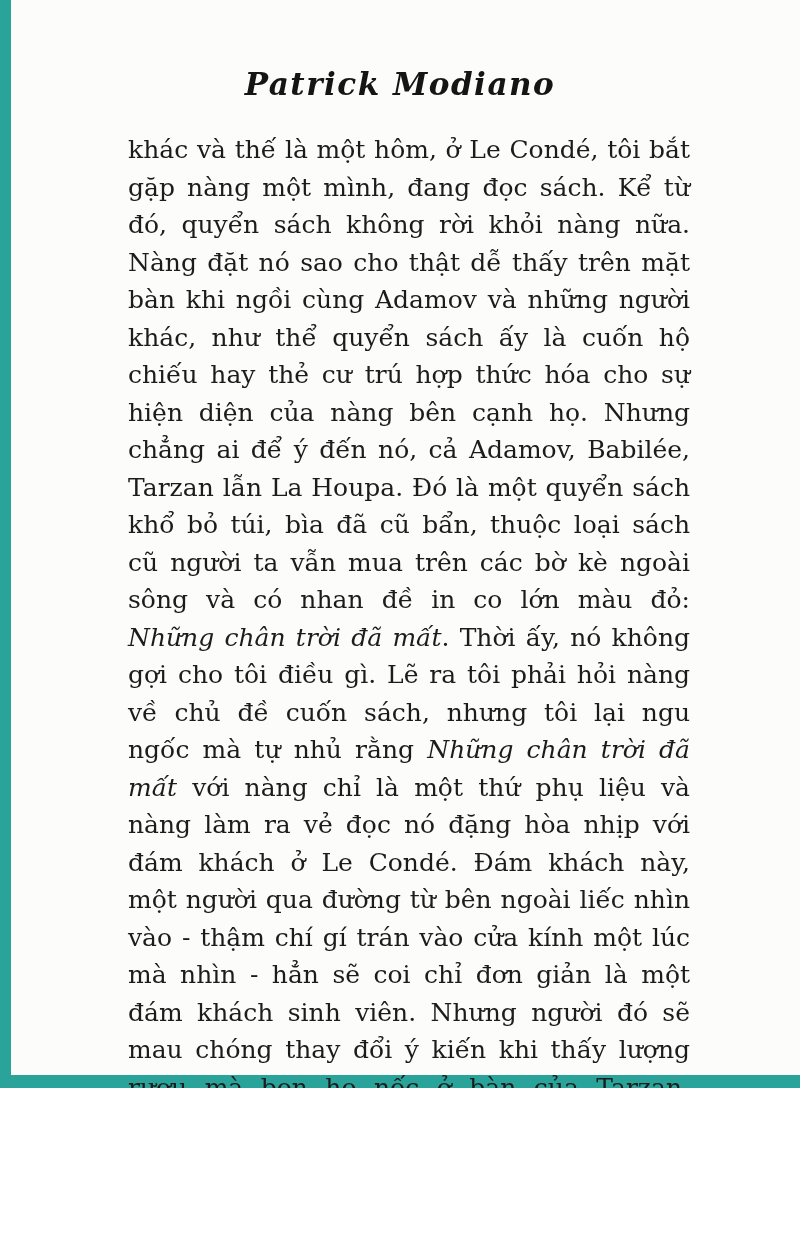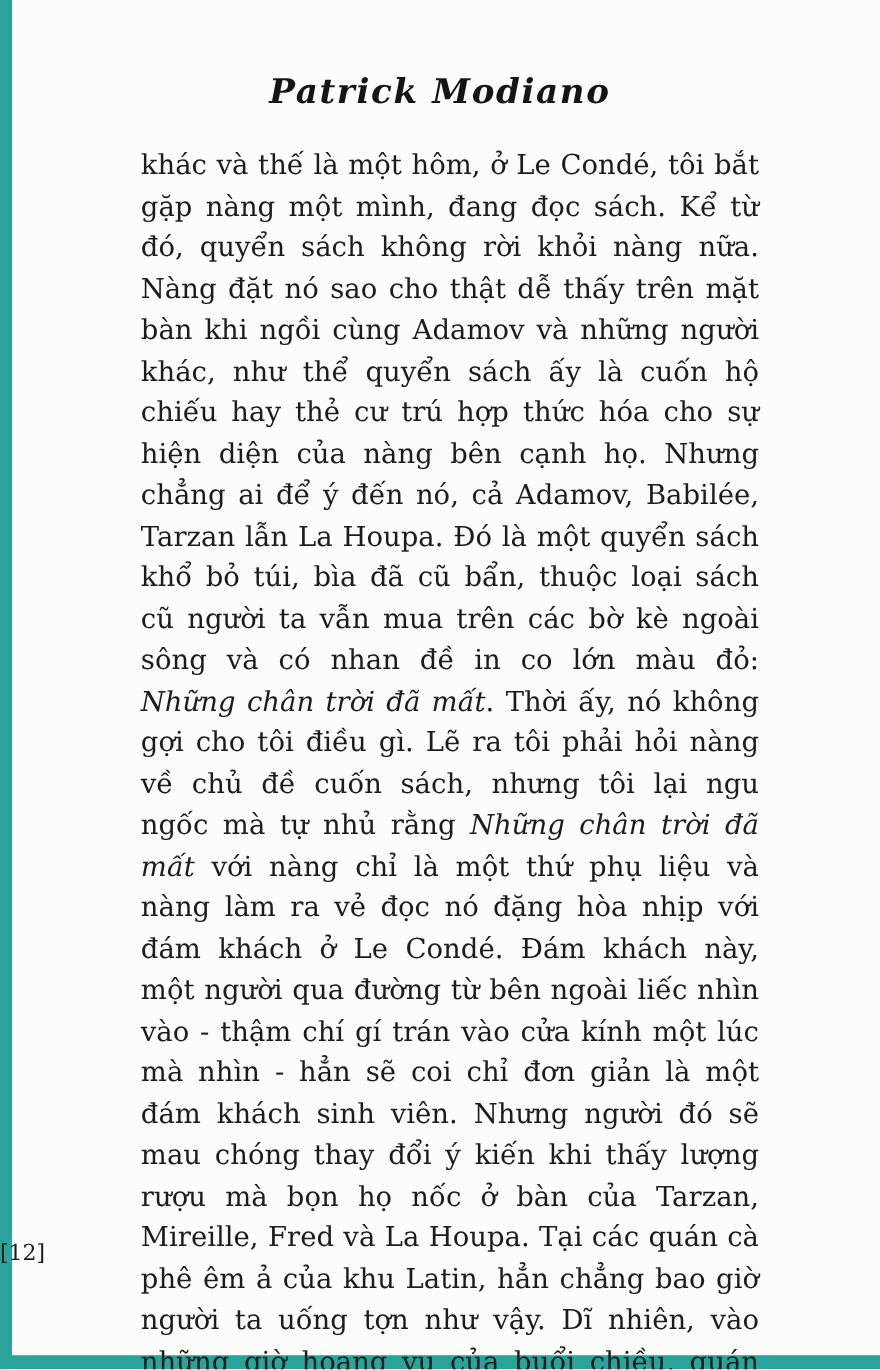--- a/index.html
+++ b/index.html
@@ -3,21 +3,21 @@
 <meta charset="utf-8">
 <style>
   html, body {
     margin: 0;
     padding: 0;
     background: #ffffff;
   }
   .page {
     position: relative;
     width: 800px;
-    height: 1245px;
+    height: 1088px;
     background: var(--page-bg, #fcfcfa);
     overflow: hidden;
     font-family: "DejaVu Serif", serif;
     color: #1c1c1c;
   }
   .edge-left {
     position: absolute;
     left: 0;
     top: 0;
     width: 11px;

